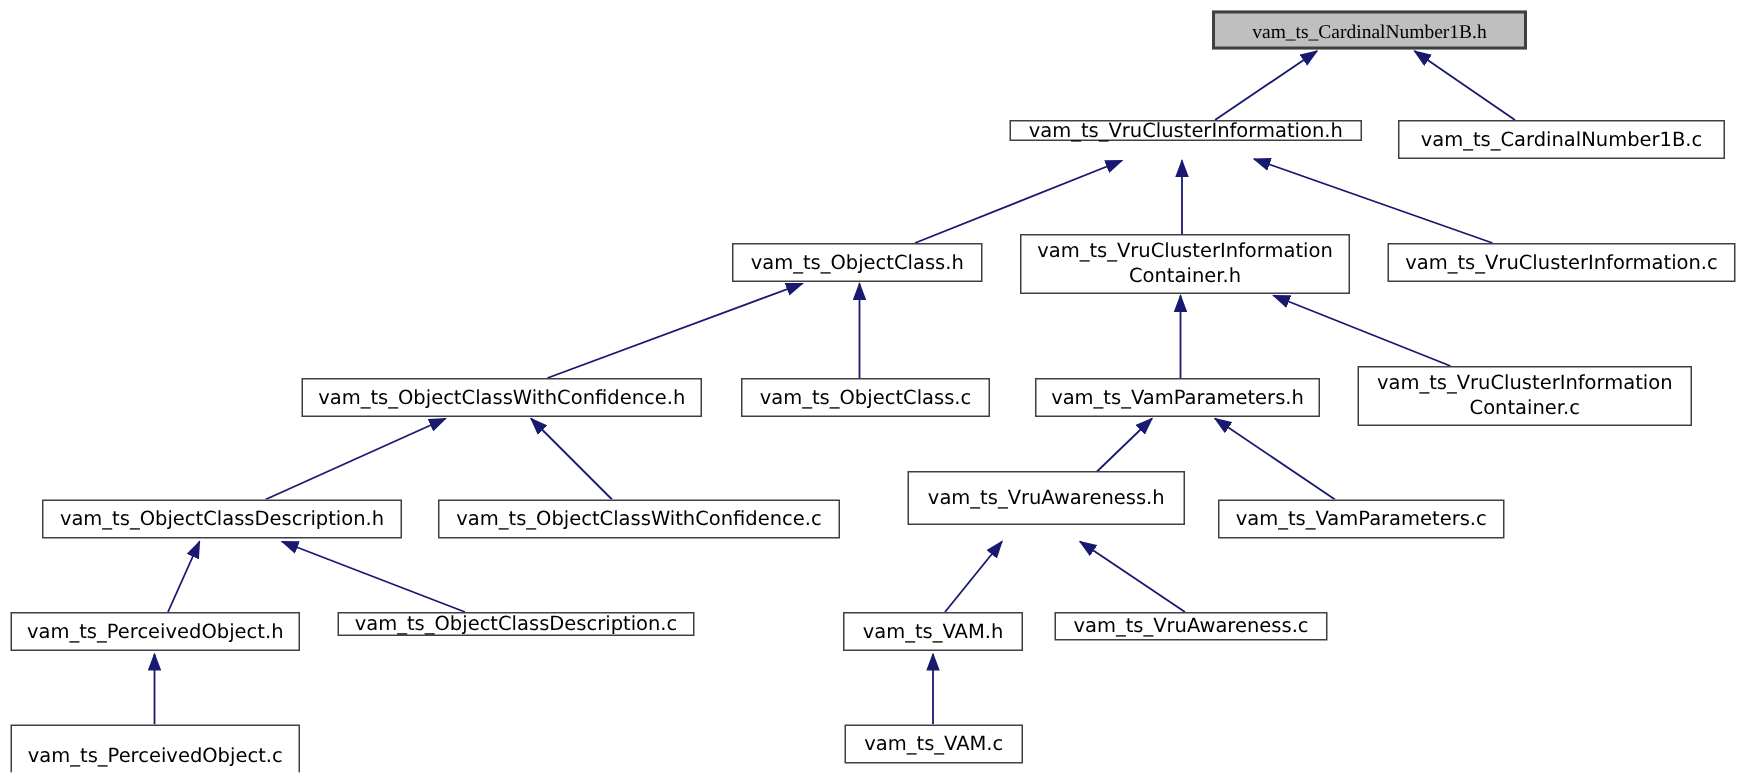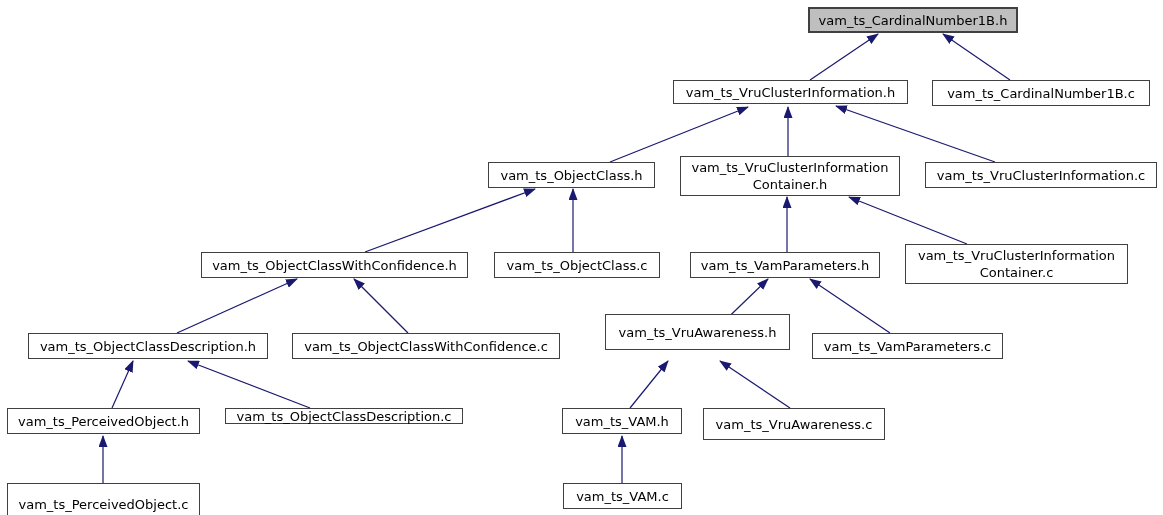--- a/index.html
+++ b/index.html
@@ -40,20 +40,21 @@
     color: var(--text, #000000);
     font-size: 13px;
     line-height: 17px;
     text-align: center;
     white-space: nowrap;
     cursor: pointer;
   }
   .node.highlighted {
     background: var(--highlight-fill, #bfbfbf);
     border-width: 2px;
+    font-family: Liberation Serif, serif;
   }
 </style>
 </head>
 <body>
 
 <div id="canvas">
 
   <svg id="edge-layer" width="1163" height="515" viewBox="0 0 1163 515">
     <defs>
       <marker id="arrowhead" markerUnits="userSpaceOnUse" markerWidth="12" markerHeight="9" refX="11" refY="4.5" orient="auto">
@@ -78,21 +79,21 @@
     <line x1="630" y1="408" x2="668" y2="361" marker-end="url(#arrowhead)"></line>
     <line x1="790" y1="408" x2="720" y2="361" marker-end="url(#arrowhead)"></line>
     <line x1="103" y1="483" x2="103" y2="436" marker-end="url(#arrowhead)"></line>
     <line x1="622" y1="483" x2="622" y2="436" marker-end="url(#arrowhead)"></line>
   </svg>
 
   <div class="node highlighted" style="left:808px;top:7px;width:210px;height:26px">
     <span>vam_ts_CardinalNumber1B.h</span>
   </div>
 
-  <div class="node" style="left:673px;top:80px;width:235px;height:24px">
+  <div class="node" style="left:673px;top:80px;width:235px;height:14px">
     <span>vam_ts_VruClusterInformation.h</span>
   </div>
 
   <div class="node" style="left:932px;top:80px;width:218px;height:26px">
     <span>vam_ts_CardinalNumber1B.c</span>
   </div>
 
   <div class="node" style="left:488px;top:162px;width:167px;height:26px">
     <span>vam_ts_ObjectClass.h</span>
   </div>
@@ -144,21 +145,21 @@
   </div>
 
   <div class="node" style="left:225px;top:408px;width:238px;height:16px">
     <span>vam_ts_ObjectClassDescription.c</span>
   </div>
 
   <div class="node" style="left:562px;top:408px;width:120px;height:26px">
     <span>vam_ts_VAM.h</span>
   </div>
 
-  <div class="node" style="left:703px;top:408px;width:182px;height:32px">
+  <div class="node" style="left:703px;top:408px;width:182px;height:19px">
     <span>vam_ts_VruAwareness.c</span>
   </div>
 
   <div class="node" style="left:7px;top:483px;width:193px;height:42px">
     <span>vam_ts_PerceivedObject.c</span>
   </div>
 
   <div class="node" style="left:563px;top:483px;width:119px;height:26px">
     <span>vam_ts_VAM.c</span>
   </div>

